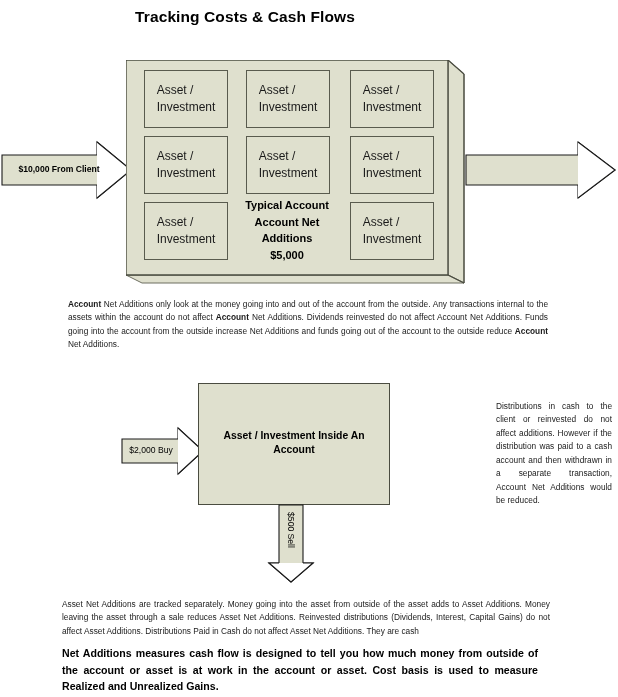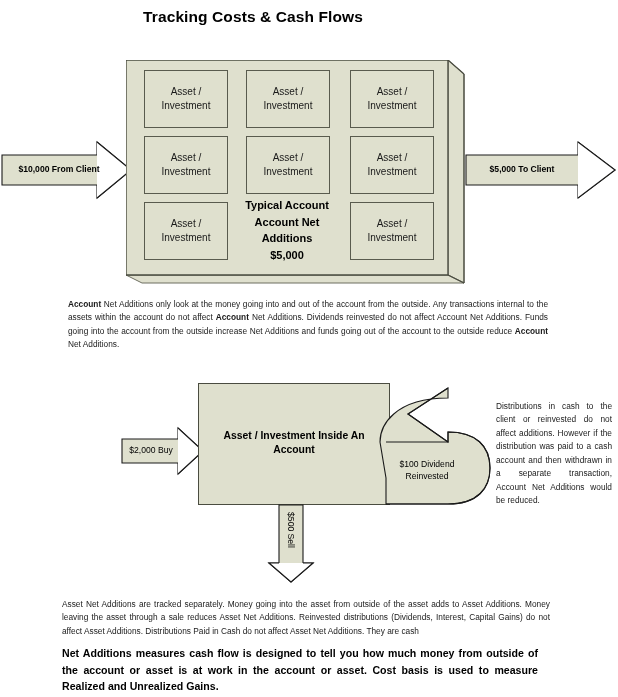--- a/index.html
+++ b/index.html
@@ -12,39 +12,37 @@
     overflow:hidden;
   }
   .page{position:absolute;inset:0;}
 
   
   .title{
     position:absolute;left:0;top:8px;width:490px;
     text-align:center;
     font-size:15.5px;font-weight:bold;letter-spacing:.1px;
     color:#000;
-    padding-left:8px;
   }
 
   
   .abs{position:absolute;}
 
   
   #account-container{left:126px;top:60px;width:340px;height:224px;}
   #account-container svg{display:block;}
   .cellgrid{
     position:absolute;left:0;top:0;width:322px;height:215px;
   }
   .cell{
     position:absolute;
     background:#dfe0ce;
     border:1.4px solid #595b4e;
     display:flex;align-items:center;justify-content:center;
-    text-align:center;
-    font-size:10px;line-height:1.45;
+    font-size:12px;line-height:1.45;
     color:#1a1a1a;
   }
   .cell-label{white-space:pre-line;}
   .center-note{
     position:absolute;
     display:flex;align-items:center;justify-content:center;
     text-align:center;
     font-size:11px;font-weight:bold;line-height:1.5;
     white-space:pre-line;color:#000;
   }
@@ -129,21 +127,20 @@
       <path d="M95,1 L129,29 L95,57" fill="#ffffff" stroke="#1a1a1a" stroke-width="1.1"></path>
     </svg>
     <div class="arrow-label" style="left:0;top:0;width:114px;height:58px;">$10,000 From Client</div>
   </div>
 
   <div class="arrow-wrap" style="left:466px;top:141px;width:150px;height:58px;">
     <svg width="150" height="58" viewBox="0 0 150 58">
       <path d="M0,14 L112,14 L112,1 L149,29 L112,57 L112,44 L0,44 Z" fill="#dfe0ce" stroke="#1a1a1a" stroke-width="1.1"></path>
       <path d="M112,1 L149,29 L112,57" fill="#ffffff" stroke="#1a1a1a" stroke-width="1.1"></path>
     </svg>
-    <div class="arrow-label" style="left:0;top:0;width:112px;height:58px;">$5,000 To Client</div>
   </div>
 
   <div class="abs" id="account-container">
     <svg width="340" height="224" viewBox="0 0 340 224">
 
       <path d="M322,0 L338,14 L338,223 L322,215 Z" fill="#dfe0ce" stroke="#6d6f60" stroke-width="1"></path>
 
       <path d="M0,215 L322,215 L338,223 L16,223 Z" fill="#dfe0ce" stroke="#6d6f60" stroke-width="1"></path>
 
       <path d="M0,0 L322,0 L322,215 L0,215 Z" fill="#dfe0ce" stroke="#4a4c40" stroke-width="1.4"></path>
@@ -201,34 +198,20 @@
       <path d="M0,12 L56,12 L56,1 L81,24 L56,47 L56,36 L0,36 Z" fill="#dfe0ce" stroke="#1a1a1a" stroke-width="1.1"></path>
       <path d="M56,1 L81,24 L56,47" fill="#ffffff" stroke="#1a1a1a" stroke-width="1.1"></path>
     </svg>
     <div class="arrow-label plain" style="left:0;top:0;width:58px;height:48px;">$2,000 Buy</div>
   </div>
 
   <div class="abs" id="asset-box">
     <div class="hdr">Asset / Investment Inside An Account</div>
   </div>
 
-  <div class="arrow-wrap" style="left:386px;top:386px;width:110px;height:122px;">
-    <svg width="110" height="122" viewBox="0 0 110 122">
-      <path d="M0,92 L0,118 L62,118
-               C92,118 104,102 104,82
-               C104,60 90,46 62,46
-               L62,56 L22,28 L62,2 L62,12
-               C8,12 -6,40 -6,56
-               L0,92 Z" fill="#dfe0ce" stroke="#1a1a1a" stroke-width="1.1" stroke-linejoin="miter"></path>
-      <path d="M0,56 L62,56 L62,46 C90,46 104,60 104,82 C104,102 92,118 62,118 L0,118" fill="none" stroke="#1a1a1a" stroke-width="1.1"></path>
-      <path d="M62,2 L22,28 L62,56" fill="none" stroke="#1a1a1a" stroke-width="1.1"></path>
-    </svg>
-    <div class="arrow-label plain two-line" style="left:-2px;top:60px;width:86px;height:50px;">$100 Dividend
-Reinvested</div>
-  </div>
 
   <div class="para-narrow" style="left:496px;top:400px;width:116px;">Distributions in cash to the client or reinvested do not affect additions.  However if the distribution was paid to a cash account and then withdrawn in a separate transaction, Account Net Additions would be reduced.</div>
 
   <div class="arrow-wrap" style="left:268px;top:505px;width:46px;height:78px;">
     <svg width="46" height="78" viewBox="0 0 46 78">
       <path d="M11,0 L35,0 L35,58 L45,58 L23,77 L1,58 L11,58 Z" fill="#dfe0ce" stroke="#1a1a1a" stroke-width="1.1"></path>
       <path d="M11,58 L1,58 L23,77 L45,58 L35,58" fill="#ffffff" stroke="#1a1a1a" stroke-width="1.1"></path>
     </svg>
     <div class="vert-label" style="left:-6px;top:20px;width:58px;text-align:center;">$500 Sell</div>
   </div>

